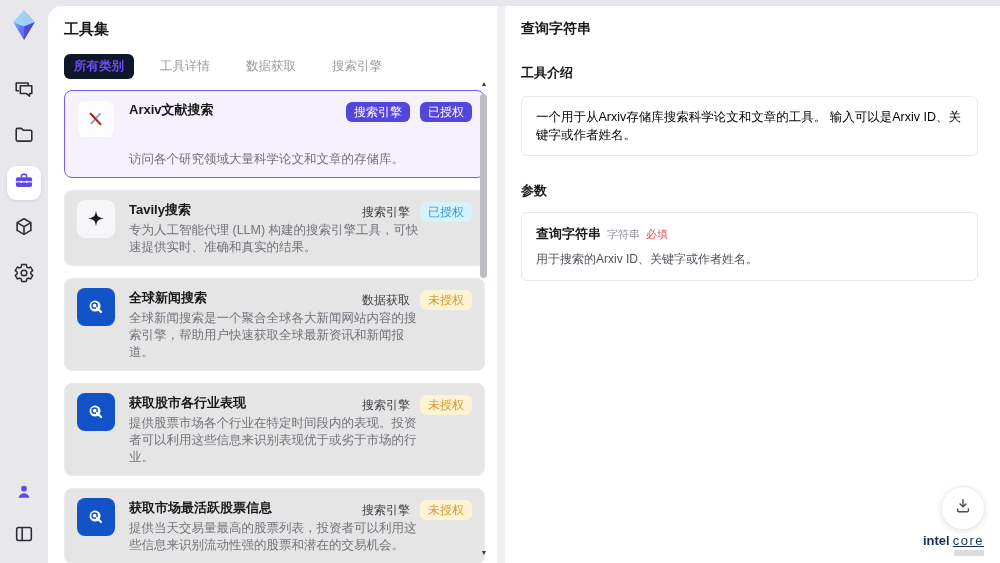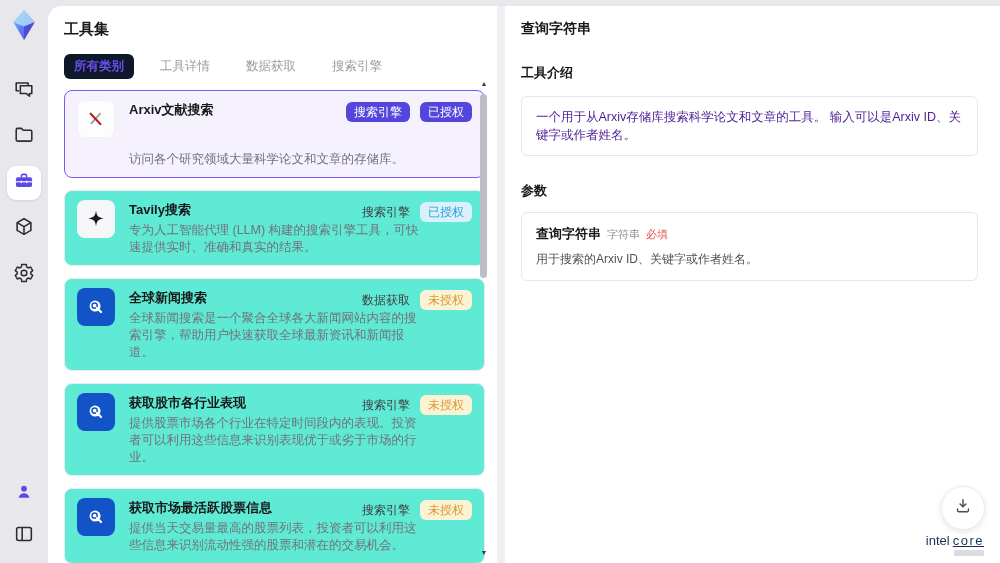--- a/index.html
+++ b/index.html
@@ -20,21 +20,21 @@
 .divider{width:8px;flex:none;background:#f0f0f3;}
 .detail-pane{flex:1;padding:14px 22px 0 16px;position:relative;}
 
 .page-title{font-size:15px;font-weight:bold;}
 .tabs{display:flex;align-items:center;gap:16px;margin-top:15px;font-size:12.5px;color:#9a9aa3;height:24px;}
 .tab{cursor:pointer;padding:4px 10px;border-radius:6px;white-space:nowrap;}
 .tab.active{background:#0f172a;color:#6a4ff0;font-weight:bold;}
 
 
 .cards{margin-top:12px;width:421px;}
-.card{position:relative;display:flex;gap:14px;padding:9px 12px;border:1px solid #e9e9ee;border-radius:8px;margin-bottom:12px;background:#5eead4;cursor:pointer;}
+.card{position:relative;display:flex;gap:14px;padding:9px 12px;border:1px solid #e9e9ee;border-radius:8px;margin-bottom:12px;background:#e5e5e5;cursor:pointer;}
 .card.selected{border:1.5px solid #7a5af5;background:#f6f2fd;}
 .tool-icon{width:38px;height:38px;border-radius:8px;flex:none;display:flex;align-items:center;justify-content:center;background:#f6f6f8;}
 .tool-icon.blue{background:#1353c8;}
 .tool-icon.white{background:#fdfdfd;box-shadow:inset 0 0 0 1px #f1f1f3;}
 .tool-name{font-size:13px;font-weight:bold;line-height:19px;}
 .tool-desc{font-size:12.5px;line-height:17px;color:#72727c;margin-top:3px;max-width:298px;}
 .card.selected .tool-desc{max-width:330px;margin-top:32px;}
 .badges{position:absolute;right:12px;top:11px;display:flex;gap:10px;align-items:center;font-size:12px;}
 .badge{padding:3px 8px;border-radius:6px;line-height:14px;white-space:nowrap;}
 .badge.filled{background:#5446dd;color:#fff;}
@@ -45,33 +45,33 @@
 
 .scrollbar{position:absolute;right:8px;top:74px;bottom:6px;width:10px;}
 .scroll-arrow{position:absolute;left:0;width:10px;height:8px;color:#3a3a40;font-size:7px;line-height:8px;text-align:center;cursor:pointer;}
 .scroll-arrow.up{top:0;}
 .scroll-arrow.down{bottom:0;}
 .scroll-thumb{position:absolute;left:1px;top:14px;width:7px;height:184px;border-radius:4px;background:#bdbdc6;cursor:grab;}
 
 
 .detail-title{font-size:14px;font-weight:bold;}
 .section-heading{font-size:13px;font-weight:bold;margin-top:26px;}
-.info-box{margin-top:14px;border:1px solid #e7e7ec;border-radius:6px;padding:11px 14px;font-size:12.5px;color:#4c1d95;line-height:18px;}
+.info-box{margin-top:14px;border:1px solid #e7e7ec;border-radius:6px;padding:11px 14px;font-size:12.5px;color:#000000;line-height:18px;}
 .param-box{margin-top:12px;border:1px solid #e7e7ec;border-radius:6px;padding:12px 14px;}
 .param-line{display:flex;align-items:baseline;gap:6px;}
 .param-name{font-size:13px;font-weight:bold;}
 .param-type{font-size:11px;color:#8e8e97;}
 .param-required{font-size:11px;color:#e25555;}
 .param-desc{margin-top:8px;font-size:12px;color:#52525b;}
 
 
 .fab{position:absolute;right:15px;bottom:33px;width:44px;height:44px;border-radius:50%;background:#fff;border:1px solid #ededf1;box-shadow:0 2px 6px rgba(0,0,0,.10);display:flex;align-items:center;justify-content:center;cursor:pointer;}
 .intel{position:absolute;right:16px;bottom:7px;color:#173058;}
 .intel .row{font-size:13px;display:flex;gap:3px;align-items:baseline;justify-content:flex-end;}
-.intel .i{font-weight:normal;text-align:center;}
+.intel .i{font-weight:bold;text-align:center;}
 .intel .c{letter-spacing:1.5px;font-weight:400;text-decoration:underline;}
 .intel .bar{margin-top:2px;margin-left:auto;width:30px;height:6px;background:#dcdce0;border-radius:1px;}
 </style>
 </head>
 <body>
 
 <div class="sidebar">
   <div class="logo">
     <svg width="34" height="34" viewBox="0 0 24 24">
       <defs>

